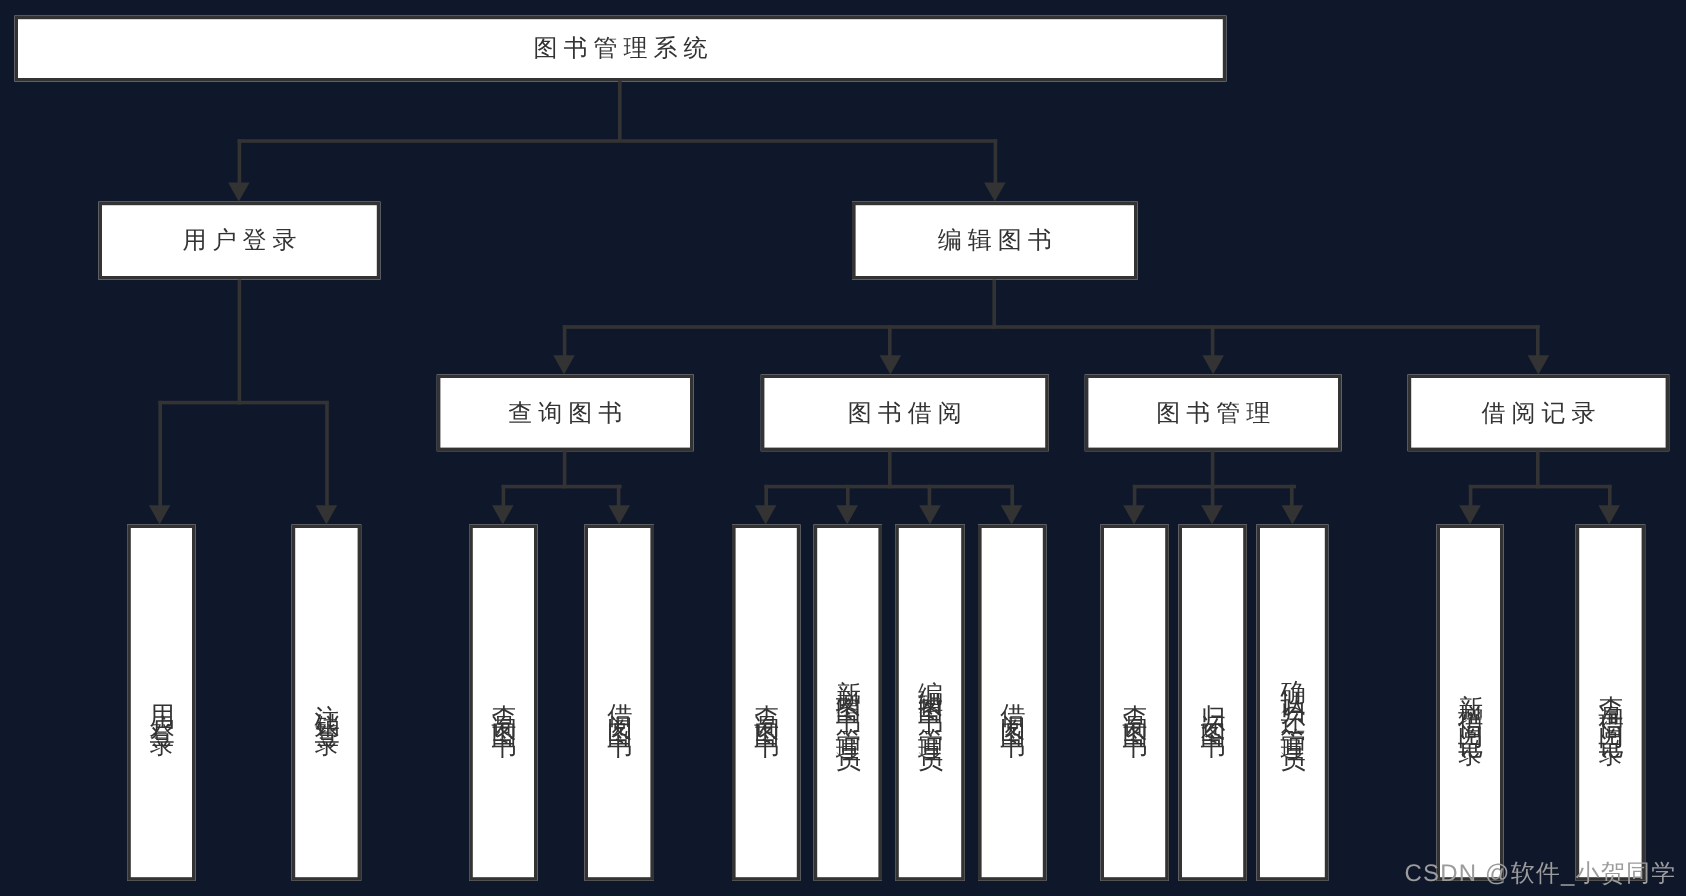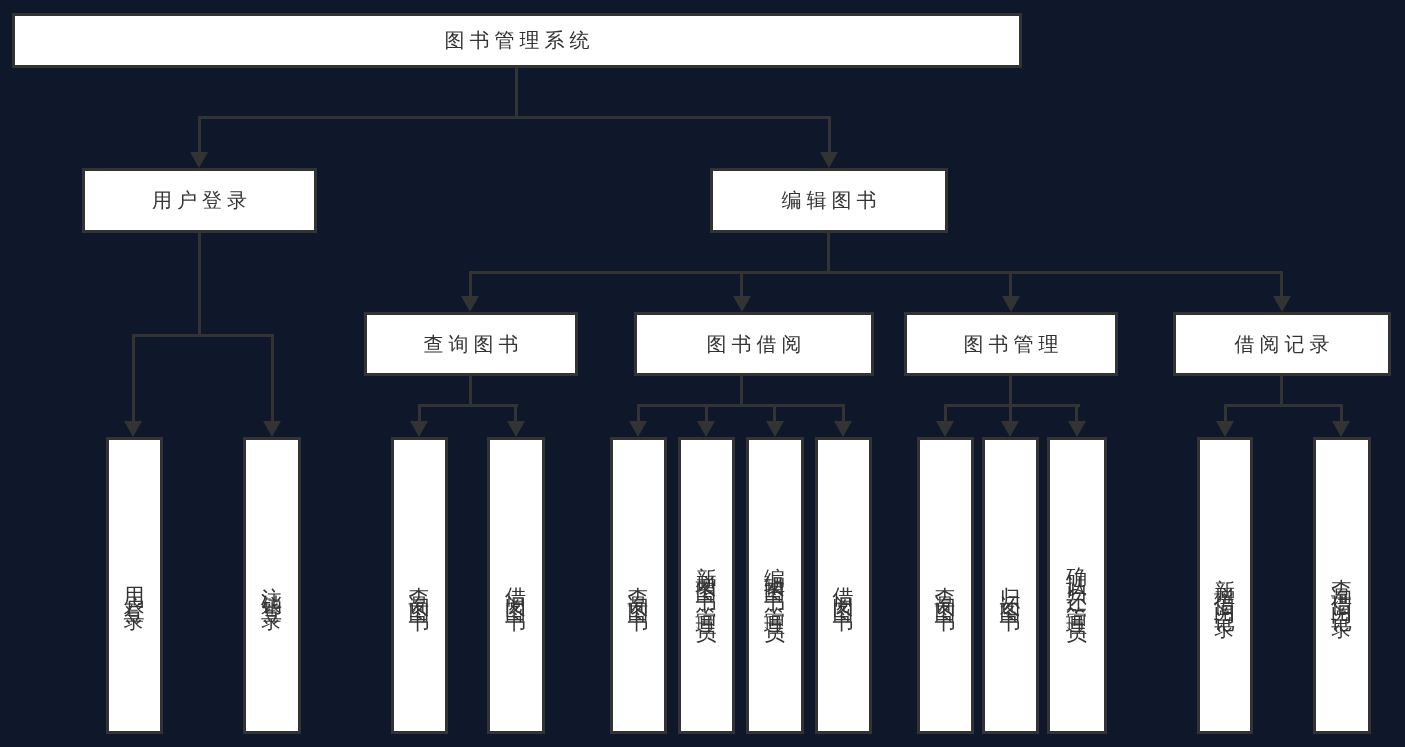--- a/index.html
+++ b/index.html
@@ -142,14 +142,15 @@
   <div class="vl" style="left:1075px;top:404px;height:19px"></div>
   <div class="ah" style="left:1068px;top:421px"></div>
 
   <div class="vl" style="left:1280px;top:376px;height:31px"></div>
   <div class="hl" style="left:1224px;top:404px;width:119px"></div>
   <div class="vl" style="left:1224px;top:404px;height:19px"></div>
   <div class="ah" style="left:1216px;top:421px"></div>
   <div class="vl" style="left:1340px;top:404px;height:19px"></div>
   <div class="ah" style="left:1332px;top:421px"></div>
 
+  <div class="watermark">CSDN @软件_小贺同学</div>
 
 </div>
 
 </body></html>

